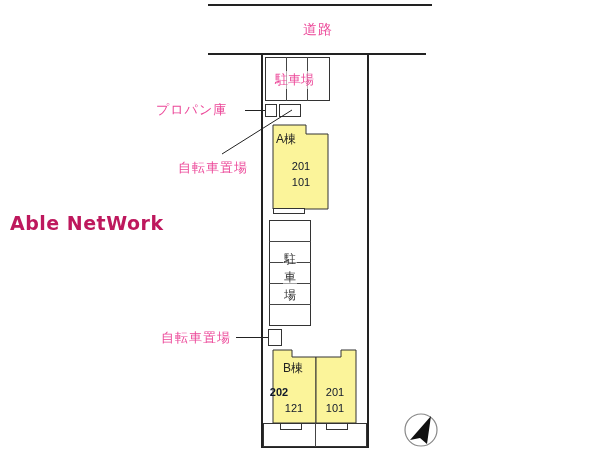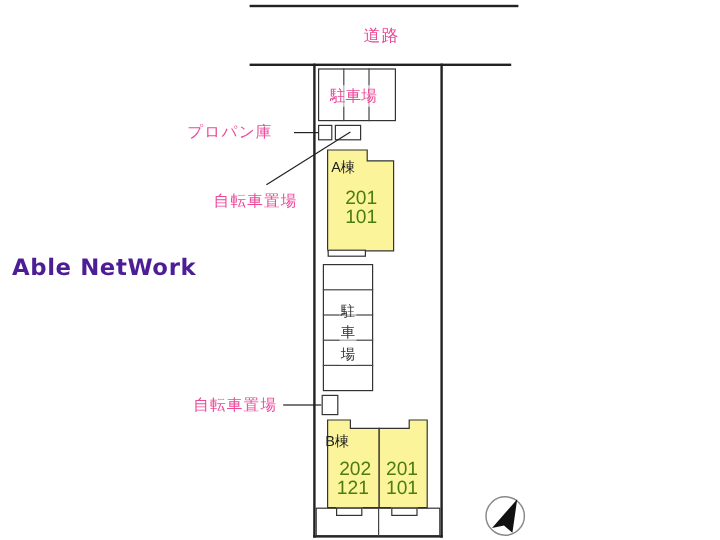--- a/index.html
+++ b/index.html
@@ -3,22 +3,22 @@
 <meta charset="utf-8">
 <style>
   html, body { margin:0; padding:0; background:#ffffff; }
   body { width:600px; height:450px; position:relative; overflow:hidden;
          font-family:"DejaVu Sans", sans-serif; color:#222; }
   .abs { position:absolute; }
   .line { position:absolute; background:#222; }
   .box { position:absolute; border:1px solid #333; box-sizing:border-box; background:#fff; }
   .label { position:absolute; font-size:13px; color:#ec4899; white-space:nowrap; letter-spacing:1px; }
   .watermark { position:absolute; left:10px; top:212px; font-size:19px; font-weight:bold;
-               color:#4c1d95; font-family:"DejaVu Sans", sans-serif; letter-spacing:0.5px; }
-  .unitnum { position:absolute; font-size:16px; line-height:16px; text-align:center; color:#4d7c0f;
+               color:#be185d; font-family:"DejaVu Sans", sans-serif; letter-spacing:0.5px; }
+  .unitnum { position:absolute; font-size:11px; line-height:16px; text-align:center; color:#0f172a;
              font-family:"Liberation Sans", sans-serif; }
   .bldname { position:absolute; font-size:12px; color:#222; font-family:Liberation Sans, sans-serif; }
   .vtext { position:absolute; font-size:12px; line-height:18px; width:14px; text-align:center; color:#333; }
 </style>
 </head>
 <body>
 
 <div class="line" style="left:208px; top:4px; width:224px; height:2px;"></div>
 <div class="label" style="left:303px; top:21px; font-size:14px;">道路</div>
 <div class="line" style="left:208px; top:53px; width:218px; height:2px;"></div>
@@ -69,22 +69,22 @@
 
 <div class="label" style="left:161px; top:329px;">自転車置場</div>
 <div class="line" style="left:236px; top:337px; width:32px; height:1px;"></div>
 <div class="box" style="left:268px; top:329px; width:14px; height:17px;"></div>
 
 <div>
   <svg class="abs" style="left:272px; top:349px;" width="88" height="76">
     <polygon points="1,1 20,1 20,8 44,8 44,74 1,74" fill="#fbf49a" stroke="#333" stroke-width="1"></polygon>
     <polygon points="44,8 69,8 69,1 84,1 84,74 44,74" fill="#fbf49a" stroke="#333" stroke-width="1"></polygon>
   </svg>
-  <div class="bldname" style="left:271px; top:360px;">B棟</div>
-  <div class="unitnum" style="left:281px; top:384px; width:30px;">202</div>
+  <div class="bldname" style="left:283px; top:360px;">B棟</div>
+  <div class="unitnum" style="left:264px; top:384px; width:30px;font-weight:bold;">202</div>
   <div class="unitnum" style="left:279px; top:400px; width:30px;">121</div>
   <div class="unitnum" style="left:320px; top:384px; width:30px;">201</div>
   <div class="unitnum" style="left:320px; top:400px; width:30px;">101</div>
 
   <div class="box" style="left:263px; top:423px; width:104px; height:24px; background:transparent;"></div>
   <div class="line" style="left:315px; top:423px; width:1px; height:24px; background:#444;"></div>
   <div class="box" style="left:280px; top:423px; width:22px; height:7px;"></div>
   <div class="box" style="left:326px; top:423px; width:22px; height:7px;"></div>
 </div>
 

